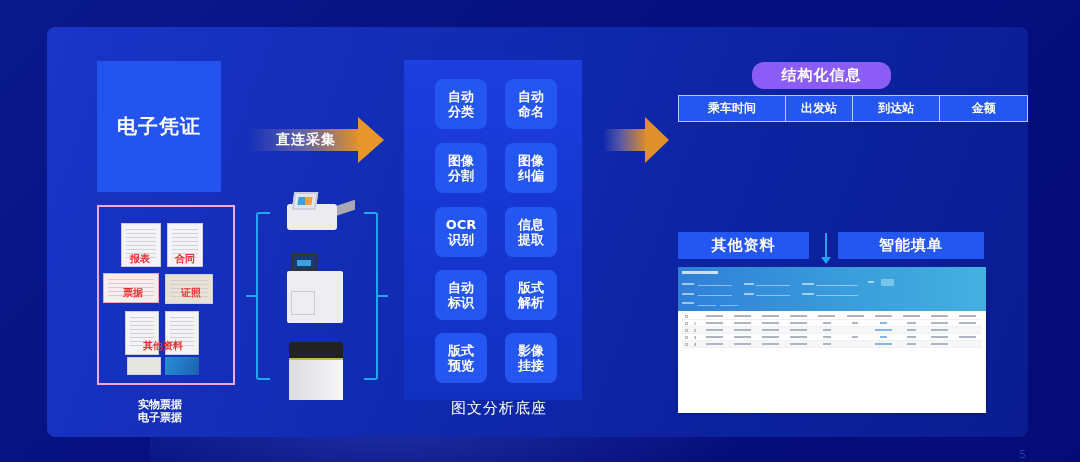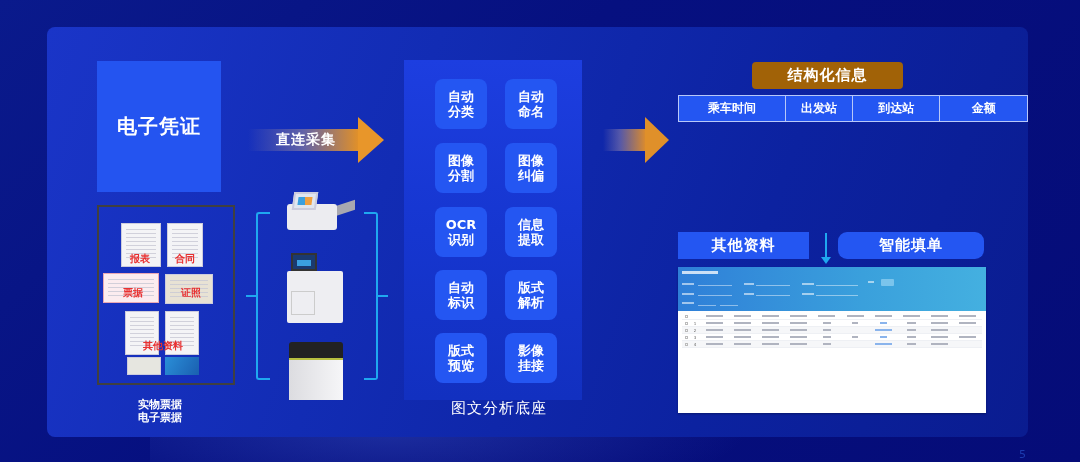--- a/index.html
+++ b/index.html
@@ -25,21 +25,21 @@
   }
 
   
   .evoucher {
     position: absolute; left: 97px; top: 61px; width: 124px; height: 131px;
     background: #2454f0; display: flex; align-items: center; justify-content: center;
     font-size: 20px; font-weight: bold; letter-spacing: 1px;
   }
   .docs-box {
     position: absolute; left: 97px; top: 205px; width: 138px; height: 180px;
-    border: 2px solid #404040;
+    border: 2px solid #f9a8d4;
   }
   .doc {
     position: absolute; background: #f4f4f6; border: 1px solid #ccd; overflow: hidden;
   }
   .doc::before {
     content: ""; position: absolute; left: 4px; right: 4px; top: 5px; bottom: 5px;
     background: repeating-linear-gradient(#c8c8d4 0 1px, transparent 1px 4px);
     opacity: .8;
   }
   .doc.pink { background: #fbecef; border-color: #e9a8b4; }
@@ -126,22 +126,22 @@
     background: linear-gradient(90deg, rgba(40,70,200,0) 0%, rgba(130,120,170,0.6) 40%, #d88a30 100%);
   }
   .to-right-arrow .head {
     position: absolute; left: 42px; top: 0; width: 0; height: 0;
     border-top: 23px solid transparent; border-bottom: 23px solid transparent;
     border-left: 24px solid #e0902a;
   }
 
   
   .struct-title {
-    position: absolute; left: 752px; top: 62px; width: 151px; height: 27px;
-    background: #a16207; border-radius: 4px; display: flex; align-items: center; justify-content: center;
+    position: absolute; left: 752px; top: 62px; width: 139px; height: 27px;
+    background: #8b5cf6; border-radius: 12px; display: flex; align-items: center; justify-content: center;
     font-size: 15px; font-weight: bold; letter-spacing: 1px;
   }
   table.info {
     position: absolute; left: 678px; top: 95px; width: 350px; border-collapse: collapse;
     font-size: 12px;
   }
   table.info th, table.info td {
     border: 1px solid #b8c8f8; height: 26px; padding: 0 7px;
   }
   table.info th { background: #2456f2; font-weight: bold; text-align: center; font-size: 12px; }
@@ -292,21 +292,21 @@
   </tbody>
 </table>
 
 <div class="action-btn" style="left:678px;width:131px;">
   <span>其他资料</span>
 </div>
 <div class="down-arrow">
   <div class="line"></div>
     <div class="tip"></div>
 </div>
-<div class="action-btn" style="left:838px;width:146px;border-radius:9px;">
+<div class="action-btn" style="left:838px;width:146px;">
   <span>智能填单</span>
 </div>
 
 <div class="form-shot">
   <div class="form-head">
     <div class="form-title"></div>
     <div class="ff" style="left:4px;top:16px;width:12px;"></div>
     <div class="fline" style="left:20px;top:18px;width:34px;"></div>
     <div class="ff" style="left:66px;top:16px;width:10px;"></div>
     <div class="fline" style="left:78px;top:18px;width:34px;"></div>

